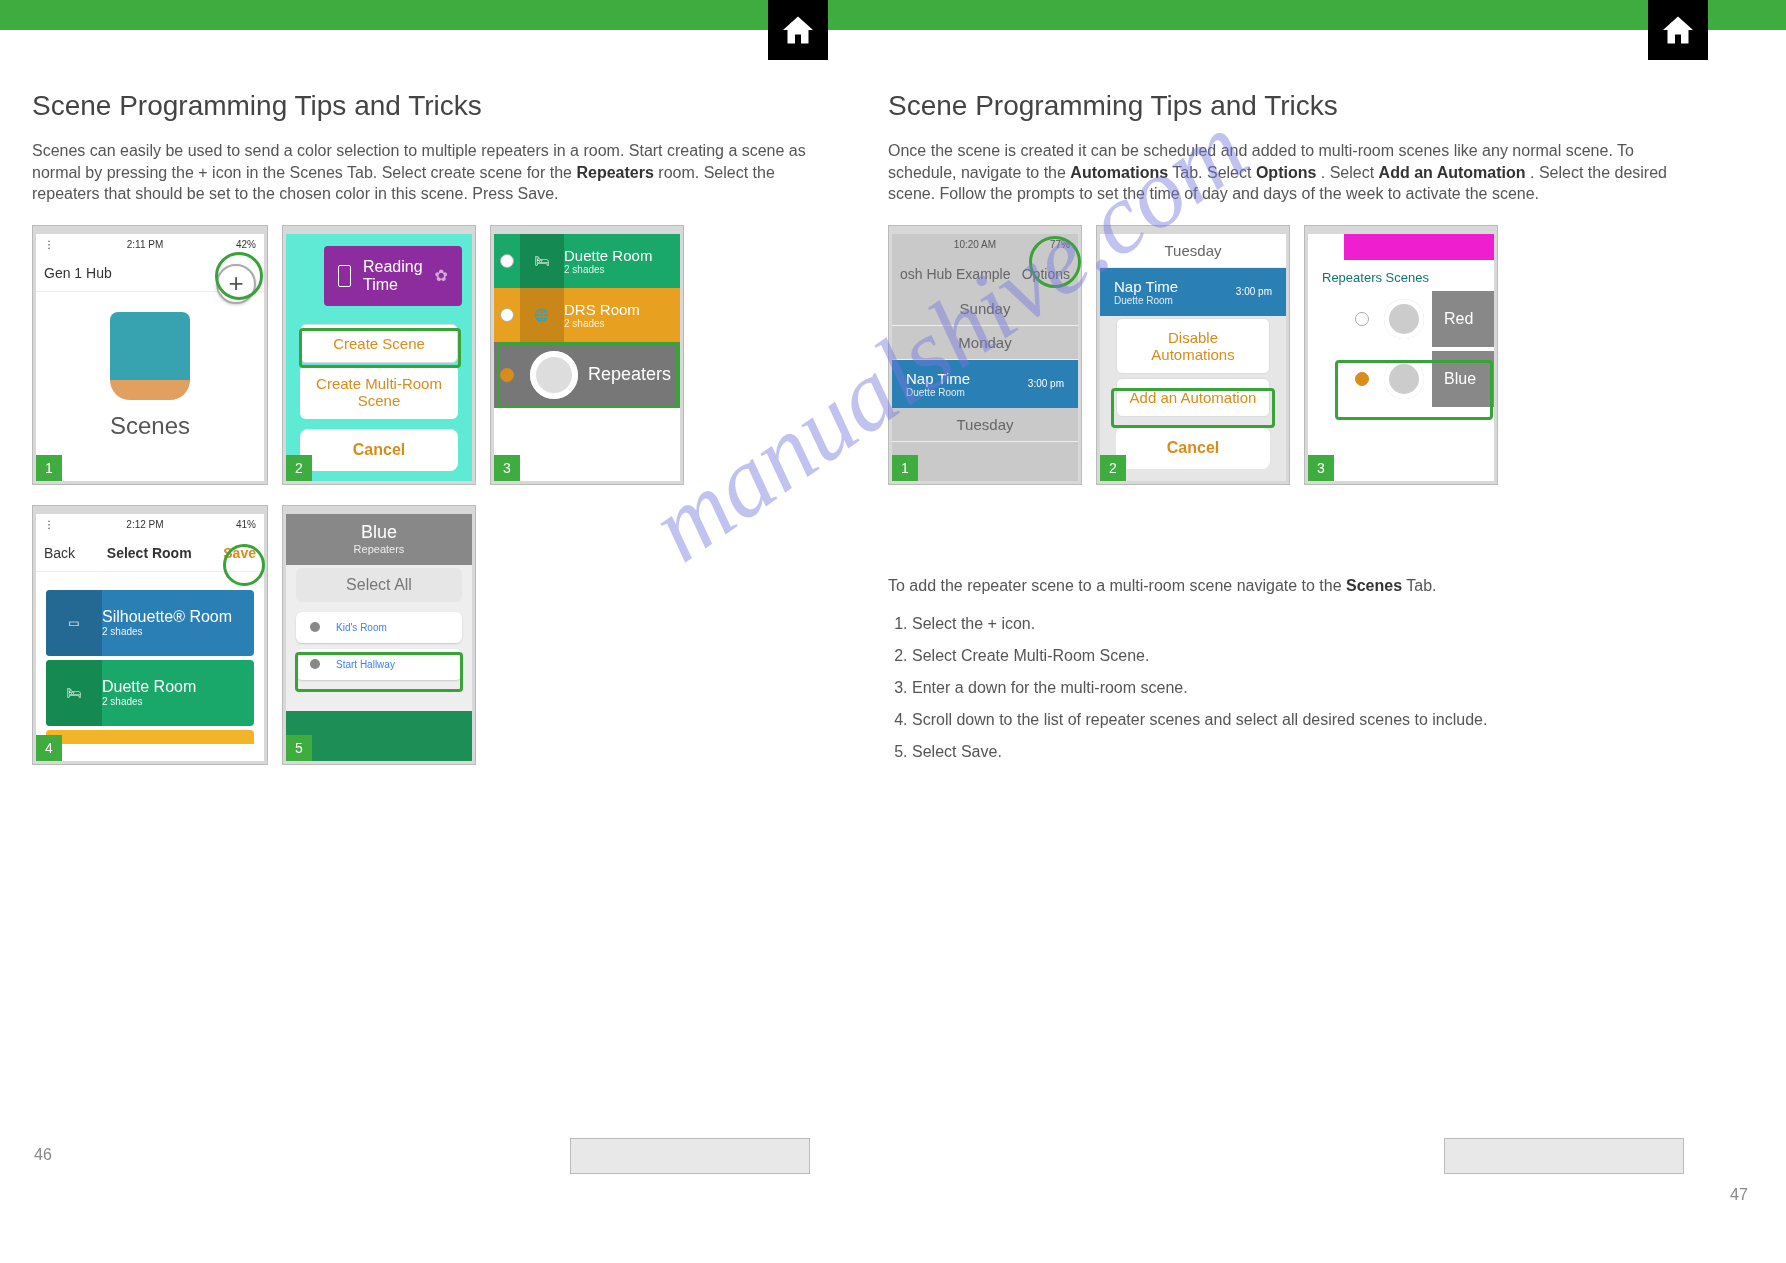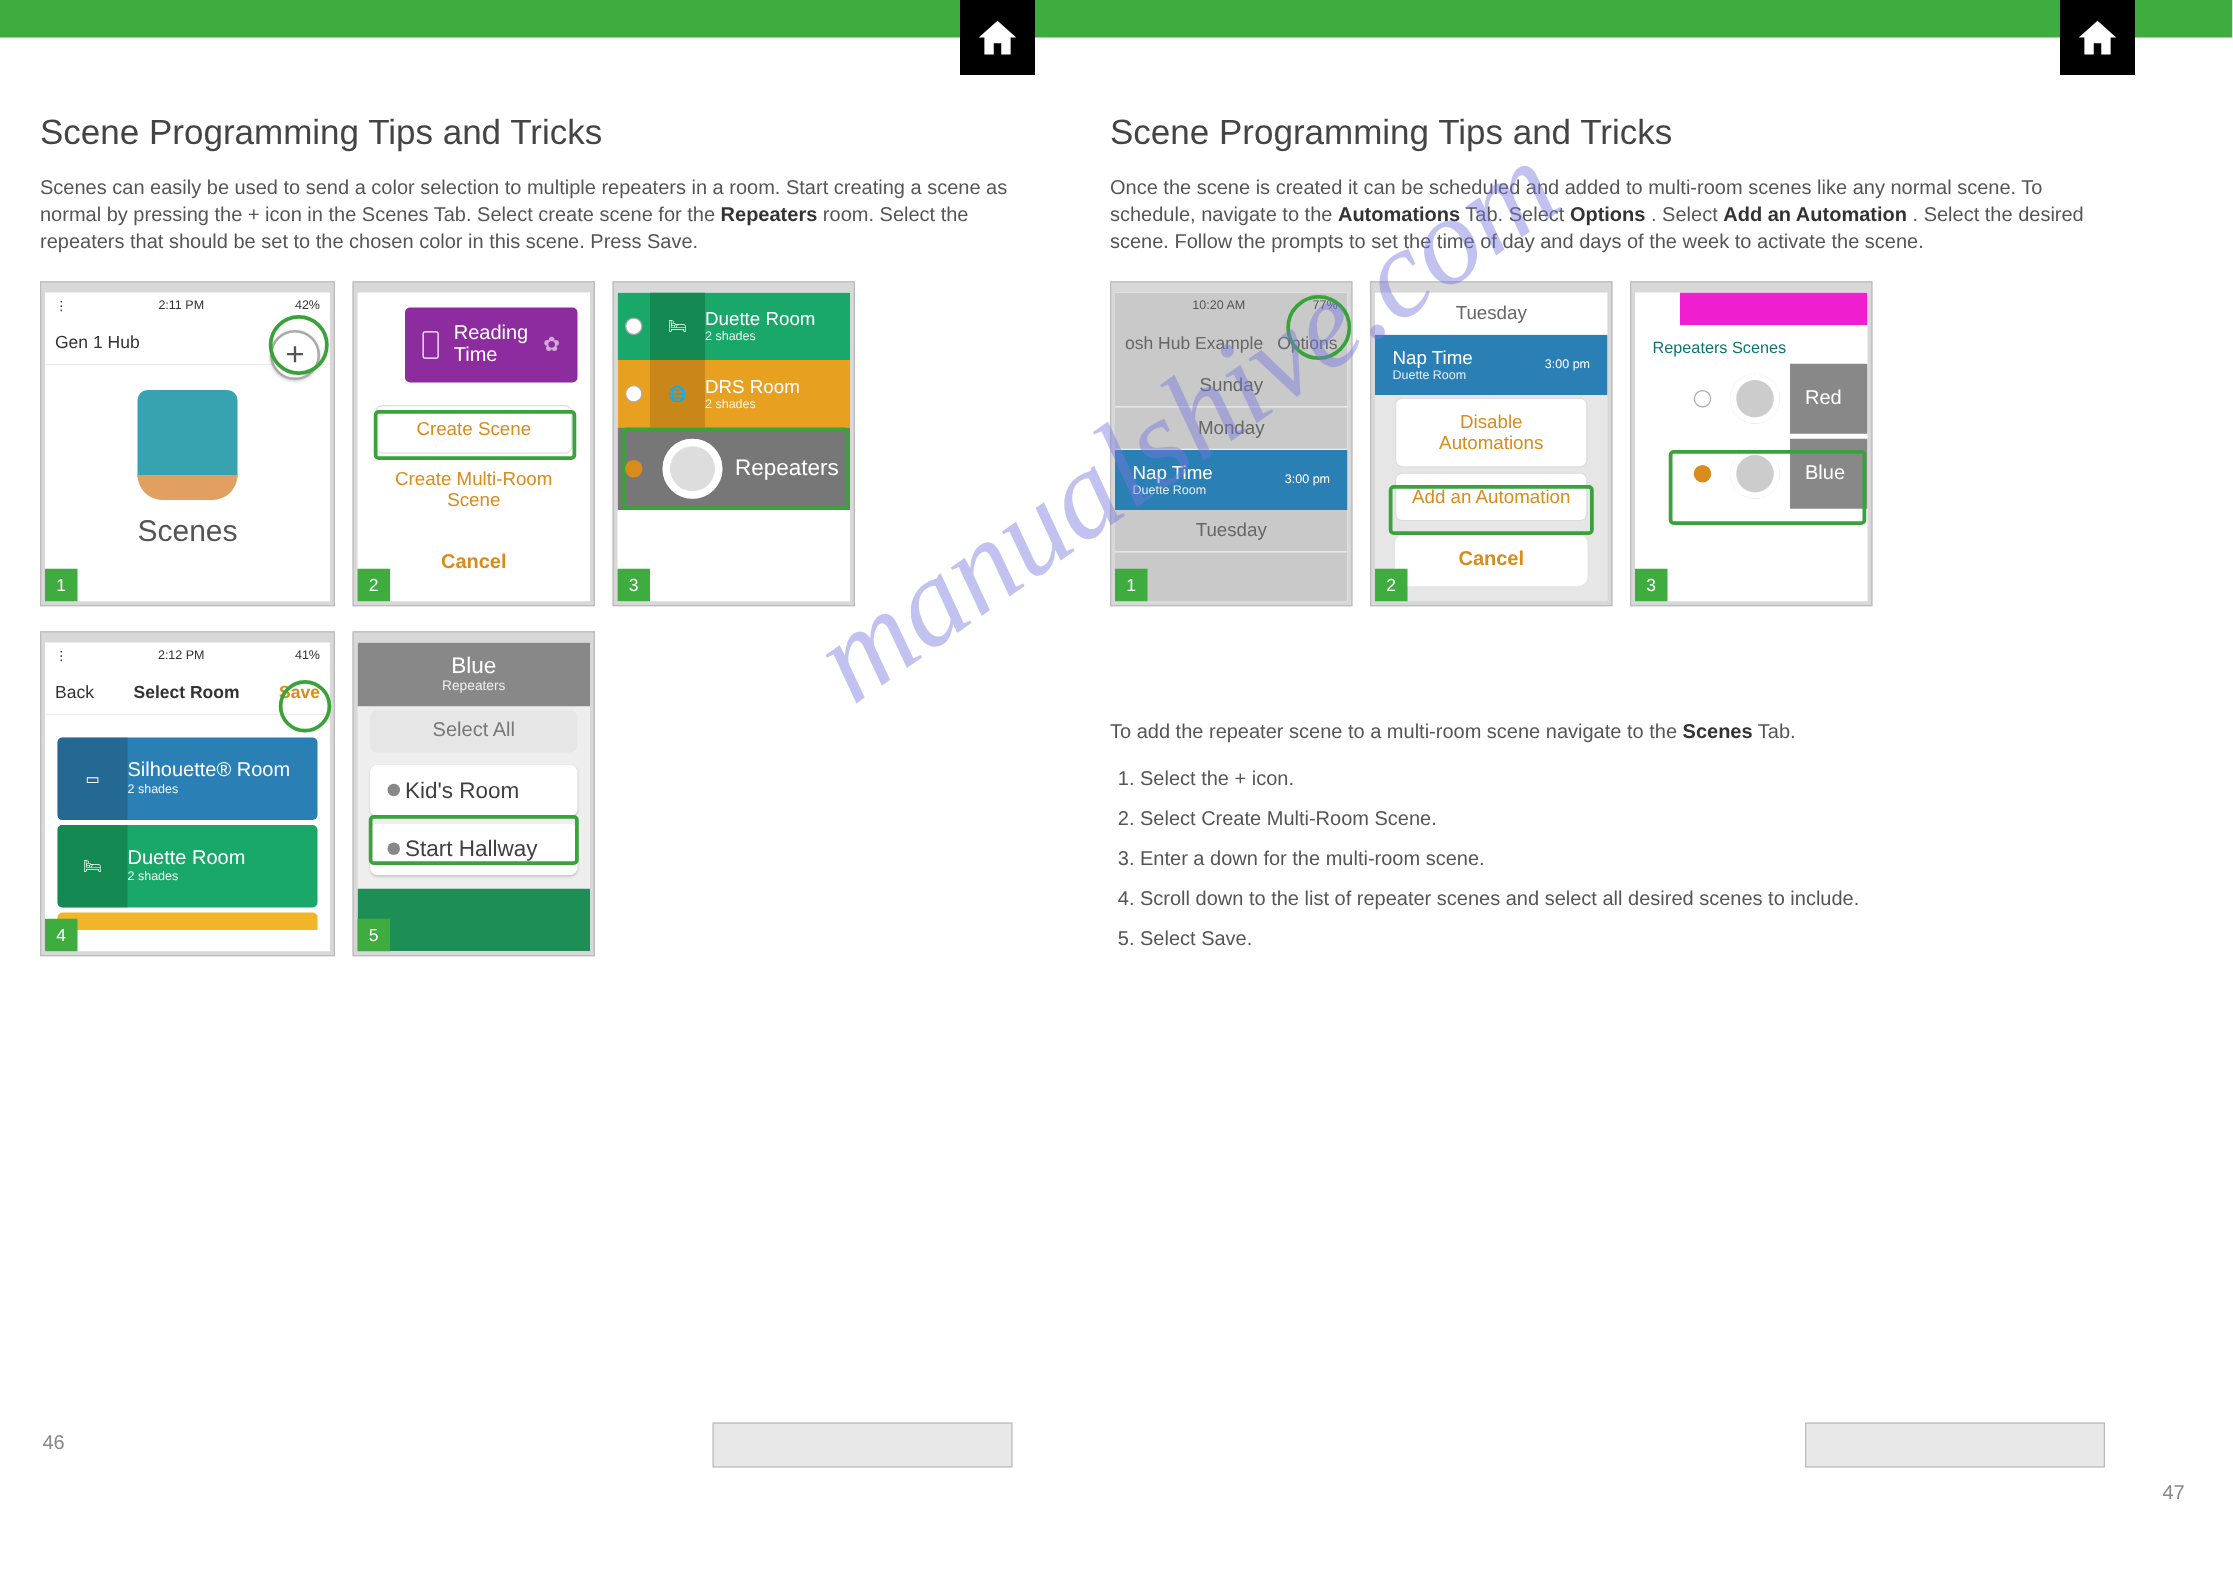--- a/index.html
+++ b/index.html
@@ -50,21 +50,21 @@
   .room-row .txt .t2 { font-size: 10px; opacity: .85; }
   .radio { width: 14px; height: 14px; border-radius: 50%; border: 1.5px solid #aaa; background: #fff; }
   .radio.on { background: #d88c1b; border-color: #d88c1b; position: relative; }
 
   .rep-row { background: #777; height: 66px; display: flex; align-items: center; color: #fff; }
   .rep-row .sel { width: 26px; display: flex; align-items: center; justify-content: center; }
   .rep-row .av { width: 48px; height: 48px; border-radius: 50%; background: #ddd; margin: 0 10px; box-shadow: inset 0 0 0 6px #fff; }
   .rep-row .txt { font-size: 18px; }
 
   .card-col { position: absolute; left: 10px; right: 10px; }
-  .card { background: #fff; border-radius: 6px; padding: 10px 14px; margin-top: 6px; box-shadow: 0 1px 2px rgba(0,0,0,0.15); color: #404040; font-size: 18px; display: flex; align-items: center; gap: 4px; }
+  .card { background: #fff; border-radius: 6px; padding: 10px 14px; margin-top: 6px; box-shadow: 0 1px 2px rgba(0,0,0,0.15); color: #3b82f6; font-size: 10px; display: flex; align-items: center; gap: 16px; }
   .card .dot { width: 10px; height: 10px; border-radius: 50%; background: #888; }
   .selectall { background: #e6e6e6; text-align: center; color: #777; font-size: 16px; border-radius: 6px; padding: 8px; margin-bottom: 10px; }
 
   .blue-hdr { background: #888; color: #fff; text-align: center; padding: 8px 0 10px; }
   .blue-hdr .t1 { font-size: 18px; }
   .blue-hdr .t2 { font-size: 11px; opacity: .85; }
 
   .room-card { color: #fff; height: 66px; display: flex; align-items: center; border-radius: 4px; margin-bottom: 4px; overflow: hidden; }
   .room-card .icbox { width: 56px; height: 100%; display: flex; align-items: center; justify-content: center; }
   .room-card .meta .t1 { font-size: 16px; }
@@ -135,21 +135,21 @@
         </div>
         <div class="plus-btn">+</div>
         <div class="scene-icon"></div>
         <div class="scenes-label">Scenes</div>
       </div>
       <div class="circ-hi" style="right:4px; top:26px; width:48px; height:48px;"></div>
       <div class="badge">1</div>
     </div>
 
     <div class="shot w2">
-      <div class="inner" style="background:#ffffff;padding-left:28px;">
+      <div class="inner" style="background:#5eead4;padding-left:28px;">
         <div class="purple-row" style="margin:12px 10px; border-radius:4px;">
           <div class="ic"></div>
           <span>Reading Time</span>
           <span style="margin-left:auto;opacity:.6">✿</span>
         </div>
         <div style="position:absolute; left:8px; right:8px; bottom:4px;">
           <div class="sheet-row">Create Scene</div>
           <div class="sheet-row" style="border:none;margin-top:-2px">Create Multi-Room Scene</div>
           <div class="cancel-row">Cancel</div>
         </div>

